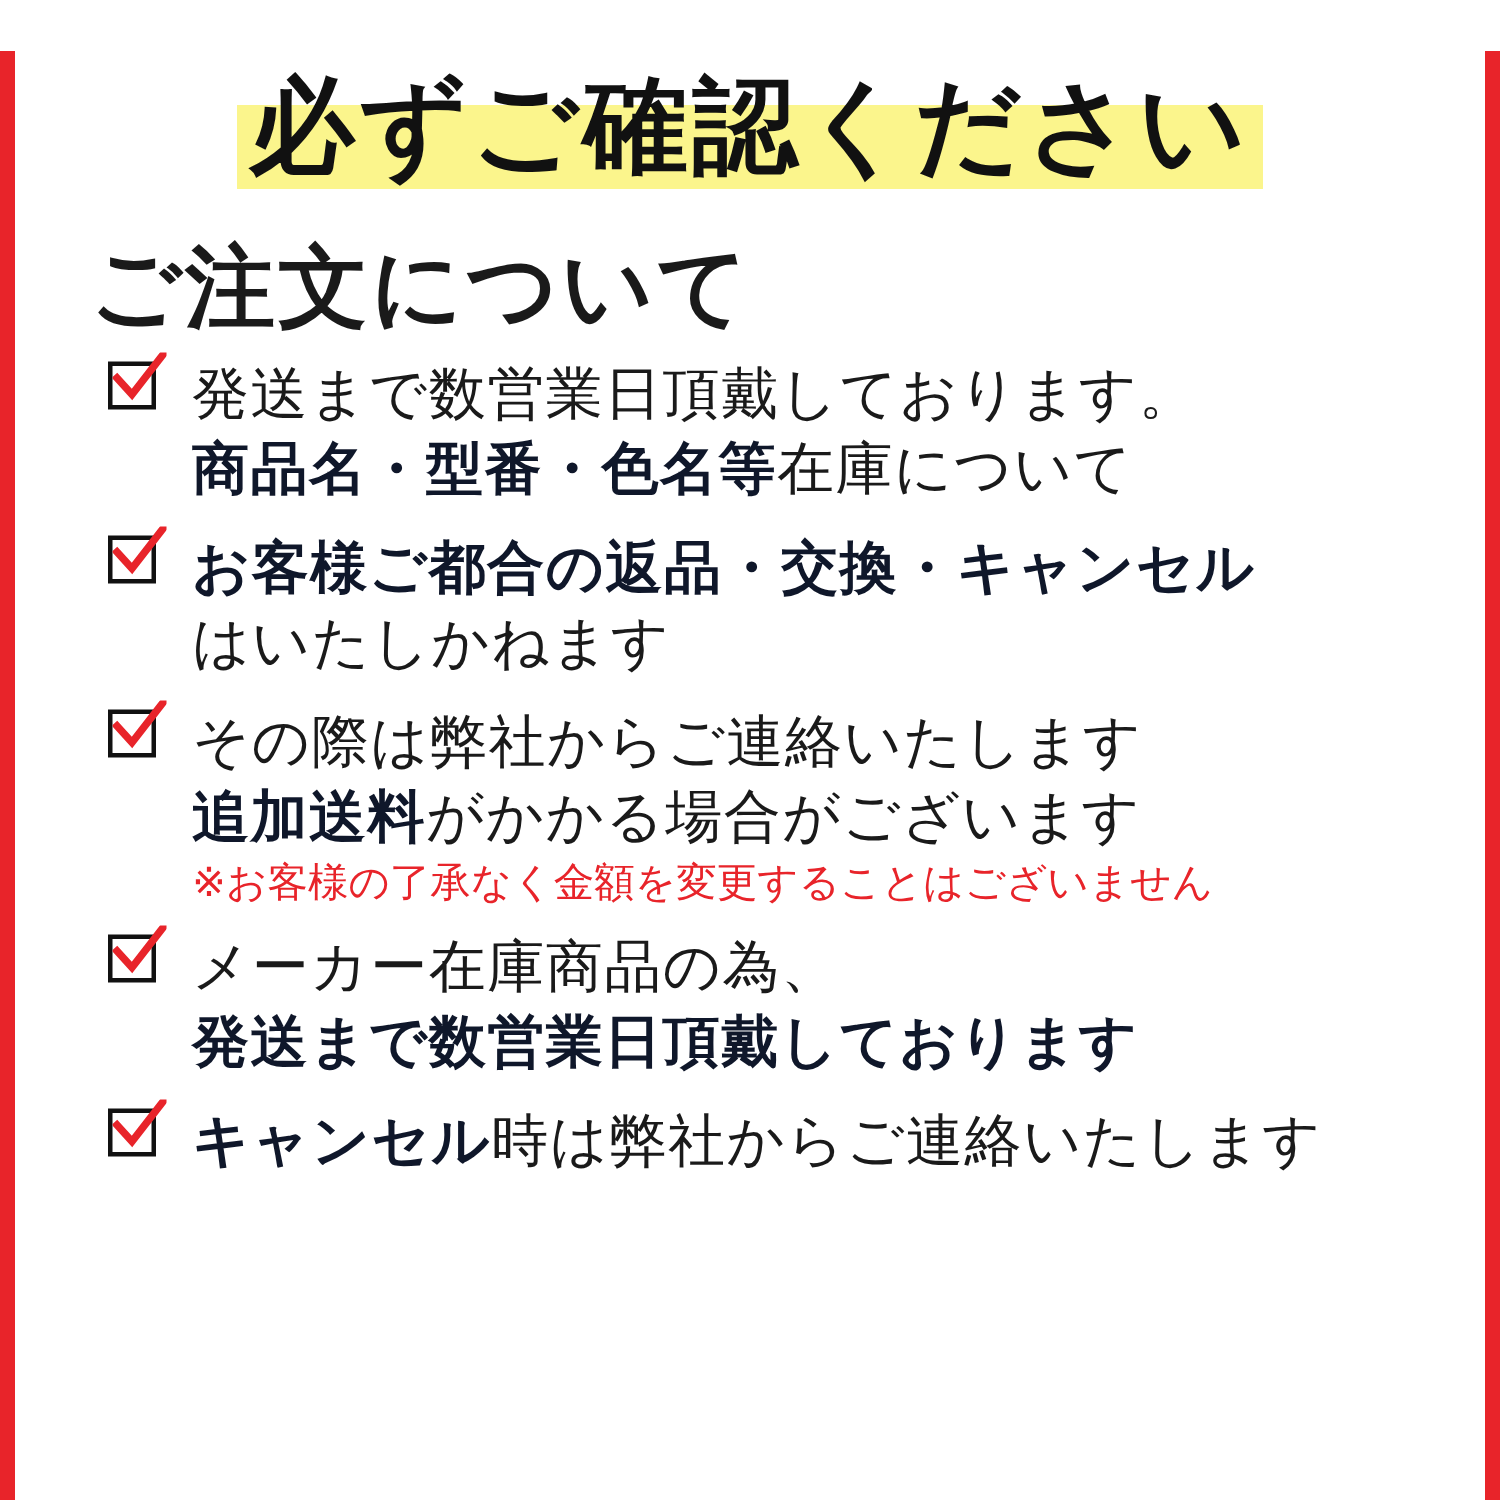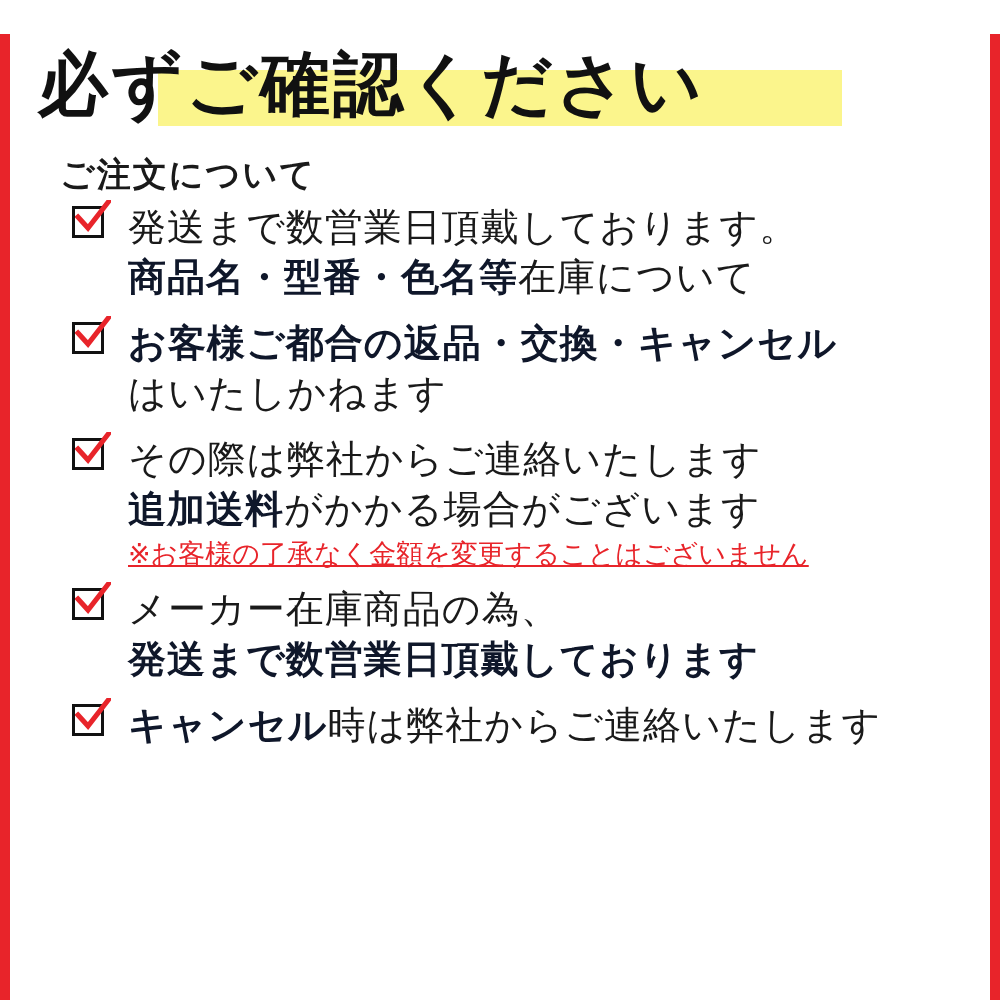--- a/index.html
+++ b/index.html
@@ -28,21 +28,21 @@
     height: 1000px;
     box-sizing: border-box;
     padding: 0 28px;
   }
 
   
   .title-wrap {
     position: relative;
     margin-top: 34px;
     height: 104px;
-    text-align: left;
+    text-align: center;
   }
   .title-highlight {
     position: absolute;
     left: 120px;
     right: 120px;
     top: 36px;
     height: 56px;
     background: #fbf58c;
     z-index: 0;
   }
@@ -53,21 +53,21 @@
     font-size: 70px;
     line-height: 100px;
     font-weight: bold;
     letter-spacing: 3px;
     color: #111111;
     font-family: "DejaVu Sans", "Liberation Sans", sans-serif;
   }
 
   
   .section-heading {
-    font-size: 34px;
+    font-size: 60px;
     font-weight: bold;
     color: #1a1a1a;
     letter-spacing: 2px;
     margin: 14px 0 4px 22px;
   }
   .section-heading.second {
     margin-top: 26px;
   }
 
   
@@ -113,21 +113,20 @@
   .red {
     color: #0f172a;
     font-weight: bold;
   }
   .note {
     color: #e8242a;
     font-size: 27px;
     line-height: 40px;
     letter-spacing: 0px;
     white-space: nowrap;
-    text-decoration: underline;
   }
 </style>
 </head>
 <body>
 
 <div class="page">
   <div class="inner">
 
     <div class="title-wrap">
       <div class="title-highlight"></div>

